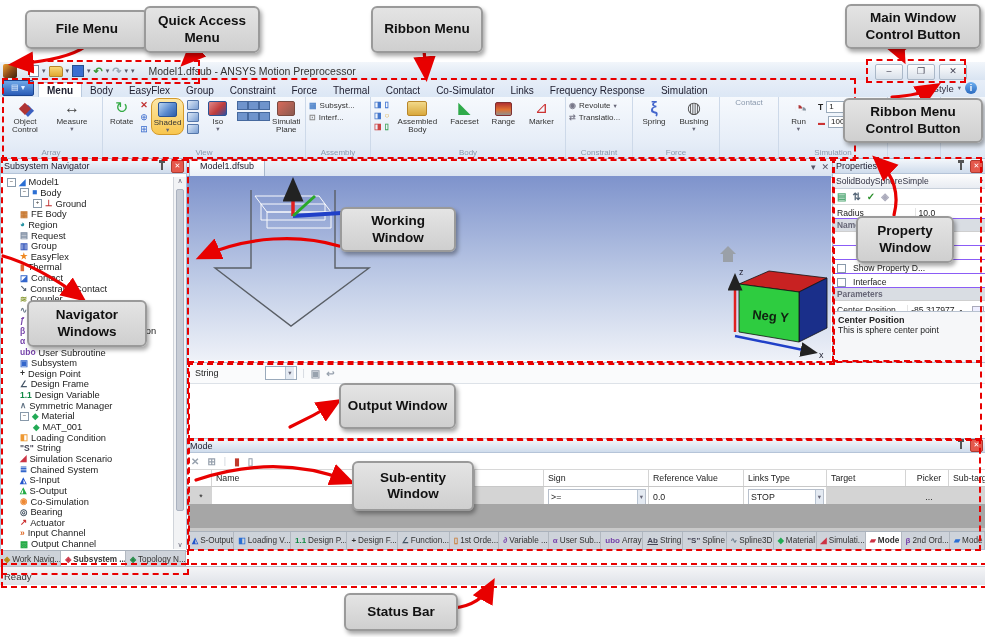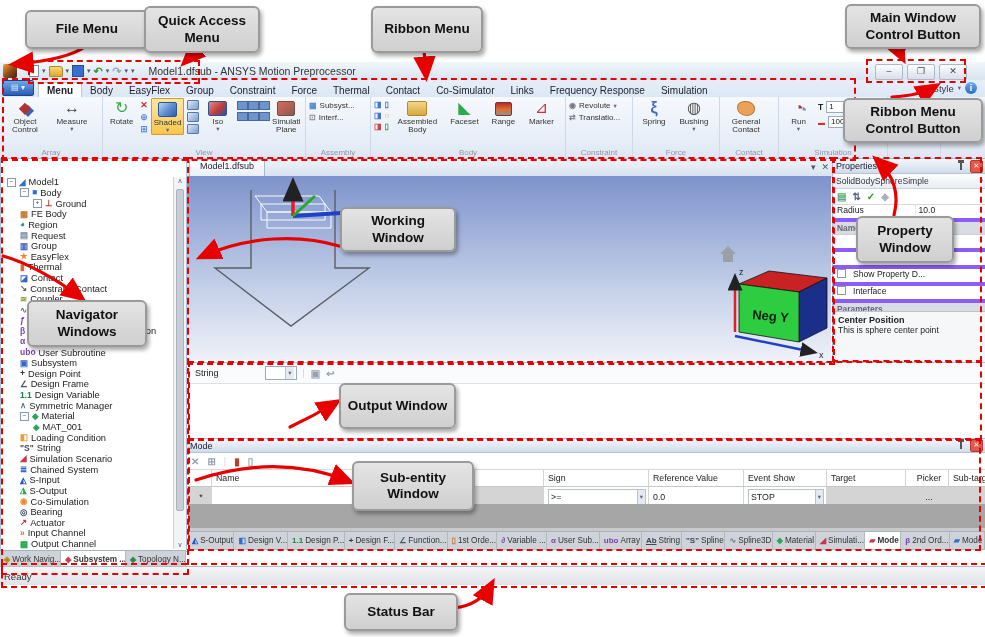--- a/index.html
+++ b/index.html
@@ -28,21 +28,21 @@
   
   .ribbon{left:0;top:97px;width:985px;height:61px;background:linear-gradient(#f6f9fd,#e7eef8 70%,#dde7f4);border-bottom:1px solid #c5d3e6;display:flex}
   .rgroup{display:flex;flex-direction:column;border-right:1px solid #cdd9e9;padding:1px 3px 0;flex:none}
   .rbody{flex:1;display:flex;align-items:flex-start;gap:3px}
   .rcap{text-align:center;font-size:8px;color:#8a99ad;padding:0 2px 1px}
   .bigbtn{width:44px;display:flex;flex-direction:column;align-items:center;font-size:8px;color:#333;line-height:1.05;text-align:center;padding-top:1px}
   .bigbtn .ic{height:19px;display:flex;align-items:center;justify-content:center;font-size:16px}
   .dd{font-size:6.5px;color:#667}
   .smallcol{display:flex;flex-direction:column;gap:2px;padding-top:2px}
   .smallbtn{display:flex;align-items:center;gap:3px;font-size:8px;color:#333;white-space:nowrap}
-  .hl{background:linear-gradient(#fde8a8,#f8c64e);border:1px solid #d49a2a;border-radius:1px}
+  .hl{background:linear-gradient(#fde8a8,#f8c64e);border:1px solid #d49a2a;border-radius:8px}
   .cubeicon{width:17px;height:13px;background:linear-gradient(135deg,#bcd6f2,#5b8bd0 55%,#2e5ea8);border:1px solid #2a5496;border-radius:2px}
   .cubeicon.red{background:linear-gradient(135deg,#e08a8a,#c03c3c 55%,#334f9e)}
   .cuticon{width:16px;height:13px;background:linear-gradient(135deg,#d86a5a,#8a5a50);border:1px solid #7a4a40;border-radius:2px}
   .ylwbox{width:18px;height:13px;background:linear-gradient(#f2d98a,#d9a83c);border:1px solid #b8862a;border-radius:2px}
   .rangeicon{width:15px;height:12px;background:linear-gradient(#b03030,#e07030 55%,#909090);border:1px solid #803030;border-radius:2px}
   .blob{width:16px;height:13px;background:#e8a25a;border:1px solid #c07830;border-radius:45% 55% 50% 60%}
   .stackicon{width:16px;height:13px;background:repeating-linear-gradient(180deg,#e8c23a 0 3px,#58b84a 3px 6px,#3a6fd0 6px 9px,#c23a3a 9px 12px);border:1px solid #888;border-radius:2px}
   .winicon{width:14px;height:11px;border:1px solid #5a7db0;background:#eef4fb;position:relative}
   .winicon::before{content:"";position:absolute;top:0;left:0;right:0;height:3px;background:#a8c4e4}
   .smcube{width:10px;height:8px;background:linear-gradient(135deg,#dce8f6,#7a9fd4);border:1px solid #5577aa;border-radius:1px}
@@ -67,21 +67,21 @@
   .vthumb{position:absolute;left:2px;right:2px;background:#c8cdd6;border:1px solid #aab2c0;border-radius:2px}
   .navtabs,.doctabs{display:flex;align-items:stretch;background:#ced3da;border-top:1px solid #aab2bc;font-size:8.2px;color:#333}
   .ntab,.dtab{display:flex;align-items:center;gap:2px;padding:0 4px;border-right:1px solid #b2b8c0;white-space:nowrap;overflow:hidden}
   .ntab.active,.dtab.active{background:#fff;font-weight:bold}
   .tabic{font-size:8px;font-weight:bold}
   
   .wwstrip{left:186px;top:158px;width:646px;height:18px;background:linear-gradient(#eef2f8,#d8e2ef);border:1px solid #b5c4d8;display:flex;align-items:flex-end}
   .wwtab{height:15px;margin-left:2px;background:linear-gradient(#fff,#e8eef6);border:1px solid #a8b8cc;border-bottom:none;border-radius:2px 2px 0 0;font-size:9px;padding:1px 10px;color:#223}
   .wwctl{position:absolute;right:4px;top:3px;font-size:9px;color:#556;display:flex;gap:6px}
   
-  .prow{display:flex;border-bottom:4px solid #8b5cf6;font-size:8.6px;align-items:flex-start;height:13px}
+  .prow{display:flex;border-bottom:1px solid #8b5cf6;font-size:8.6px;align-items:flex-end;height:13px}
   .prow .lab{flex:1.15;padding-left:4px;white-space:nowrap;overflow:hidden}
   .prow .val{flex:1;border-left:1px solid #e4e4e4;padding-left:3px;white-space:nowrap;overflow:hidden}
   .psect{background:#d9dde3;color:#667;font-weight:bold;height:12px;font-size:8.4px;display:flex;align-items:center;padding-left:4px;border-bottom:1px solid #cfcfcf}
   .chk{width:7px;height:7px;border:1px solid #8899aa;background:#fff;margin:0 3px 0 4px;flex:none}
   .ptools{display:flex;gap:6px;align-items:center;height:15px;border-bottom:1px solid #d8d8d8;padding-left:4px;font-size:9px}
   .typerow{height:14px;background:linear-gradient(#fdfdfd,#e8ecf2);border-bottom:1px solid #c8d0da;font-size:8.6px;display:flex;align-items:center;padding:0 3px;color:#334}
   .pdesc{position:absolute;left:0;right:0;bottom:0;height:44px;border-top:1px solid #b8c2d0;background:#f6f7f9;padding:3px 5px;font-size:8.6px}
   
   .otools{height:20px;display:flex;align-items:center;gap:6px;border-bottom:1px solid #dde2e8;font-size:9px;padding-left:8px;background:#fafbfc}
   .combo{height:12px;background:#fff;border:1px solid #9aaabb;display:flex;align-items:center;font-size:8px;padding:0 2px;color:#334}
@@ -285,28 +285,20 @@
         </div>
       <div class="bigbtn" style="width:38px">
           <span class="ic" style="color:#555">◍</span>
           <span>Bushing</span>
           <span class="dd">▾</span>
         </div>
     </div>
     <div class="rcap">Force</div>
   </div>
   <div class="rgroup" style="width:52px">
-    <div class="rbody">
-      <div class="bigbtn" style="width:46px">
-          <span class="ic">
-            <span class="blob"></span>
-          </span>
-          <span>General Contact</span>
-        </div>
-    </div>
     <div class="rcap">Contact</div>
   </div>
   <div class="rgroup" style="width:102px">
     <div class="rbody">
       <div class="bigbtn" style="width:34px">
           <span class="ic" style="color:#b03434;text-shadow:4px 2px 0 #8a94a0">◔</span>
           <span>Run</span>
           <span class="dd">▾</span>
         </div>
       <div class="simfields">
@@ -339,20 +331,26 @@
             <span class="winicon"></span>
           </span>
           <span>Window</span>
           <span class="dd">▾</span>
         </div>
     </div>
   </div>
 </div>
 
 <div class="abs panel" style="left:0;top:158px;width:186px;height:392px">
+  <div class="phead">
+    <span>Subsystem Navigator</span>
+    <span class="sp"></span>
+    <span class="pin"></span>
+    <span class="pclose">✕</span>
+  </div>
   <div class="tree">
 
       <div class="trow" style="padding-left: 4px;">
         <span class="texp">−</span>
         <span class="ticon" style="color: rgb(43, 111, 212);">◢</span>
         <span>Model1</span>
       </div>
 
       <div class="trow" style="padding-left: 17px;">
         <span class="texp">−</span>
@@ -710,21 +708,21 @@
     <span class="mtoolic" style="color:#c0392b">▮</span>
     <span class="mtoolic">▯</span>
   </div>
   <div class="mhead">
     <div class="mc c0"></div>
     <div class="mc c1">Name</div>
     <div class="mc c2">Sen...</div>
     <div class="mc c3"></div>
     <div class="mc c4">Sign</div>
     <div class="mc c5">Reference Value</div>
-    <div class="mc c6">Event Show</div>
+    <div class="mc c6">Links Type</div>
     <div class="mc c7">Target</div>
     <div class="mc c8">Picker</div>
     <div class="mc c9">Sub-targ</div>
   </div>
   <div class="mrow">
     <div class="mc c0 gcell">*</div>
     <div class="mc c1"></div>
     <div class="mc c2">
         <span class="cellcombo">
           <span>Time</span>
@@ -752,21 +750,21 @@
   <div class="grayband"></div>
   <div class="doctabs" style="position:absolute;left:1px;right:1px;bottom:0;height:17px">
 
       <div class="dtab">
         <span class="tabic" style="color: rgb(34, 85, 204);">◭</span>
         <span>S-Output</span>
       </div>
 
       <div class="dtab">
         <span class="tabic" style="color: rgb(43, 111, 212);">◧</span>
-        <span>Design V...</span>
+        <span>Loading V...</span>
       </div>
 
       <div class="dtab">
         <span class="tabic" style="color: rgb(17, 136, 68);">1.1</span>
         <span>Design P...</span>
       </div>
 
       <div class="dtab">
         <span class="tabic" style="color: rgb(51, 51, 51);">+</span>
         <span>Design F...</span>

